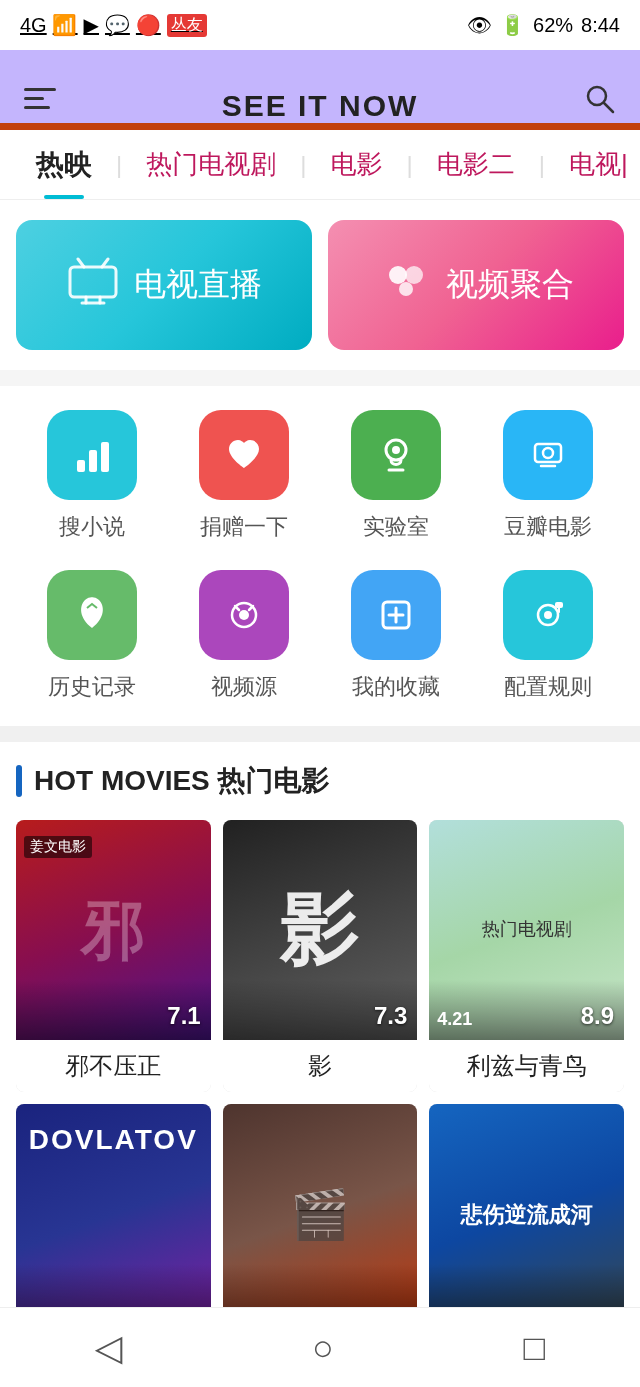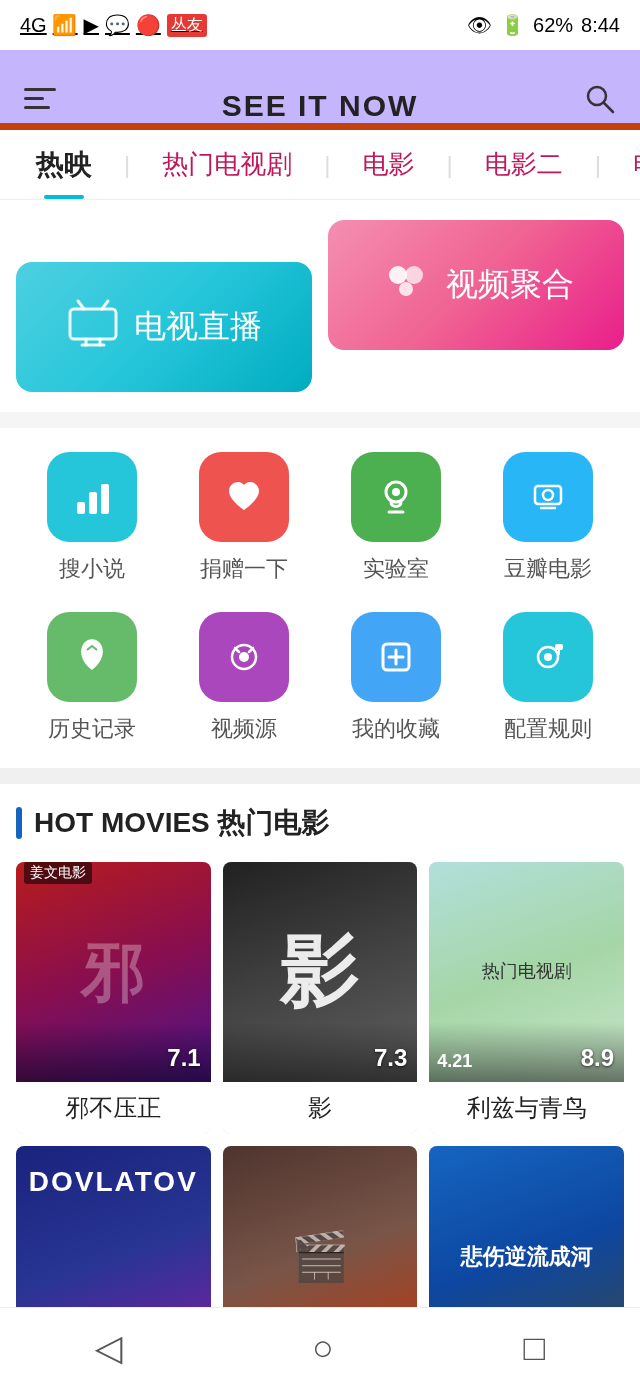--- a/index.html
+++ b/index.html
@@ -50,21 +50,21 @@
 
     
     .tabs {
       background: #fff;
       display: flex;
       align-items: center;
       padding: 0 16px;
       height: 70px;
       overflow-x: auto;
       border-bottom: 1px solid #eee;
-      gap: 8px;
+      gap: 0;
     }
     .tabs::-webkit-scrollbar { display: none; }
     .tab {
       padding: 0 20px;
       font-size: 26px;
       color: #be185d;
       white-space: nowrap;
       cursor: pointer;
       height: 100%;
       display: flex;
@@ -110,21 +110,20 @@
       height: 130px;
       border-radius: 16px;
       display: flex;
       align-items: center;
       justify-content: center;
       gap: 14px;
       cursor: pointer;
     }
     .banner-card-tv {
       background: linear-gradient(135deg, #4dd0e1, #26c6da, #00acc1);
-      margin-top: 42px;
     }
     .banner-card-video {
       background: linear-gradient(135deg, #f48fb1, #f06292, #e91e8c);
     }
     .banner-icon {
       font-size: 48px;
       color: rgba(255,255,255,0.9);
     }
     .banner-label {
       font-size: 32px;
@@ -444,21 +443,21 @@
   <div class="hot-movies-section">
     <div class="section-title">
       <div class="section-title-bar"></div>
       <span class="section-title-text">HOT MOVIES  热门电影</span>
     </div>
 
     <div class="movies-grid">
 
       <div class="movie-card">
         <div class="movie-poster movie-poster-1">
-          <div style="position:absolute;top:0;left:8px;background:rgba(0,0,0,0.55);color:#fff;font-size:14px;padding:2px 6px;border-radius:3px;">姜文电影</div>
+          <div style="position:absolute;top:16px;left:8px;background:rgba(0,0,0,0.55);color:#fff;font-size:14px;padding:2px 6px;border-radius:3px;">姜文电影</div>
           <div style="position:absolute;top:0;left:0;right:0;bottom:0;display:flex;flex-direction:column;align-items:center;justify-content:center;padding:10px;">
             <span style="color:rgba(255,255,255,0.3);font-size:64px;font-weight:900;">邪</span>
           </div>
           <div class="movie-poster-overlay"></div>
           <span class="movie-rating">7.1</span>
         </div>
         <div class="movie-title">邪不压正</div>
       </div>
 
       <div class="movie-card">

